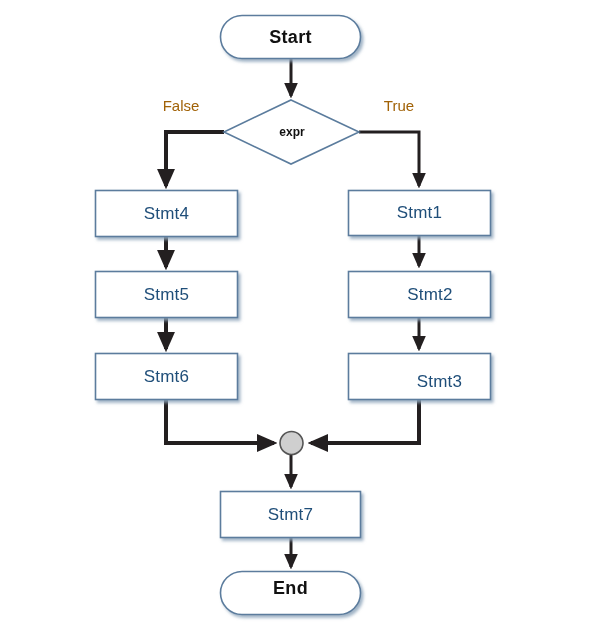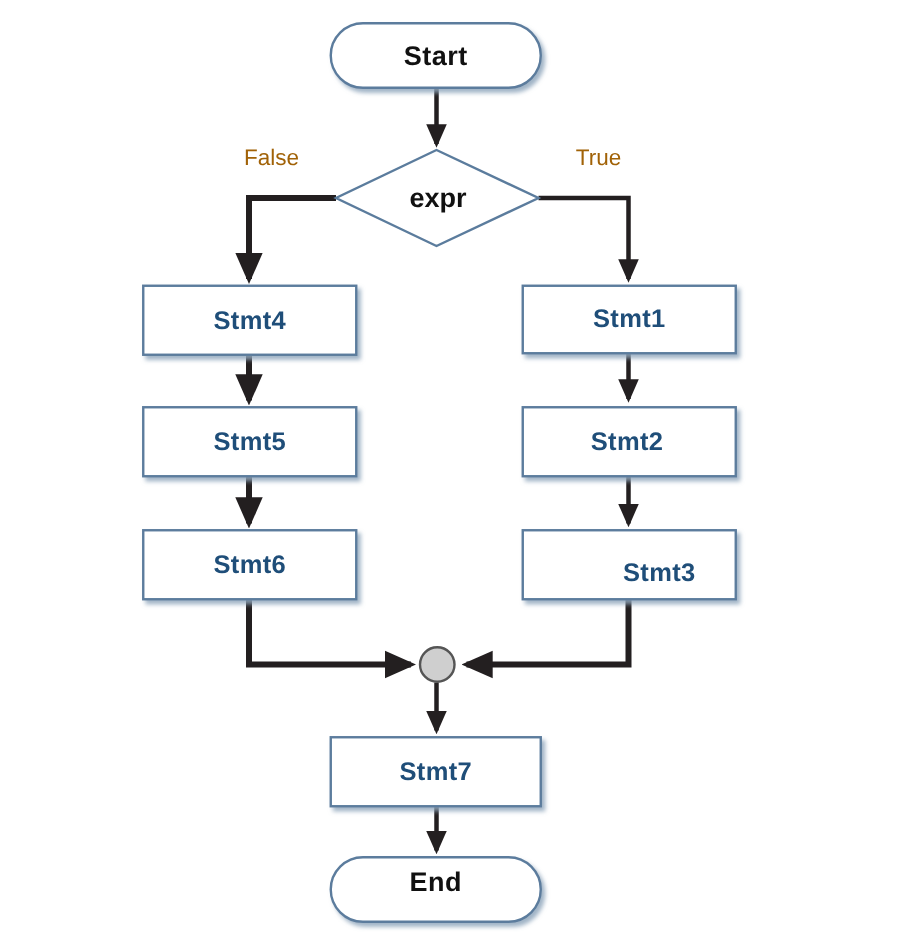--- a/index.html
+++ b/index.html
@@ -28,34 +28,34 @@
     position: absolute;
     display: flex;
     align-items: center;
     justify-content: center;
     text-align: center;
     pointer-events: none;
     white-space: nowrap;
   }
   .stmt-label {
     color: #1F4E79;
-    font-weight: bold;
+    font-weight: normal;
     font-size: 17px;
     letter-spacing: 0.2px;
   }
   .terminal-label {
     color: #111111;
     font-weight: bold;
     font-size: 18px;
     letter-spacing: 0.3px;
   }
   .decision-label {
     color: #111111;
     font-weight: bold;
-    font-size: 18px;
+    font-size: 12px;
   }
   .branch-label {
     color: #a16207;
     font-weight: normal;
     font-size: 15px;
   }
 </style>
 </head>
 <body>
 
@@ -122,20 +122,20 @@
 
   <div class="node-label branch-label" style="left:146px; top:94px; width:70px; height:22px;">False</div>
 
   <div class="node-label branch-label" style="left:368px; top:94px; width:62px; height:22px;">True</div>
 
   <div class="node-label stmt-label" style="left:95px; top:190px; width:143px; height:47px;">Stmt4</div>
   <div class="node-label stmt-label" style="left:95px; top:271px; width:143px; height:47px;">Stmt5</div>
   <div class="node-label stmt-label" style="left:95px; top:353px; width:143px; height:47px;">Stmt6</div>
 
   <div class="node-label stmt-label" style="left:348px; top:190px; width:143px; height:46px;">Stmt1</div>
-  <div class="node-label stmt-label" style="left:356px; top:271px; width:124px; height:47px;">Stmt2</div>
+  <div class="node-label stmt-label" style="left:368px; top:271px; width:124px; height:47px;">Stmt2</div>
   <div class="node-label stmt-label" style="left:348px; top:358px; width:143px; height:47px;margin-left:20px;">Stmt3</div>
 
   <div class="node-label stmt-label" style="left:220px; top:491px; width:141px; height:47px;">Stmt7</div>
 
   <div class="node-label terminal-label" style="left:220px; top:571px; width:141px; height:34px;">End</div>
 
 </div>
 
 </body></html>

